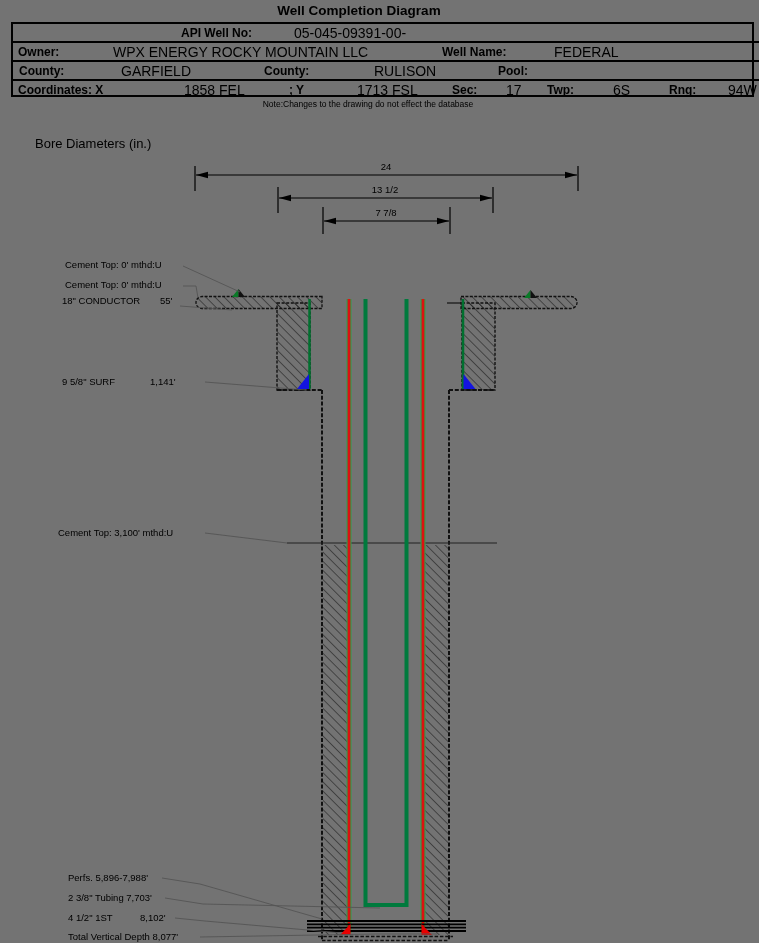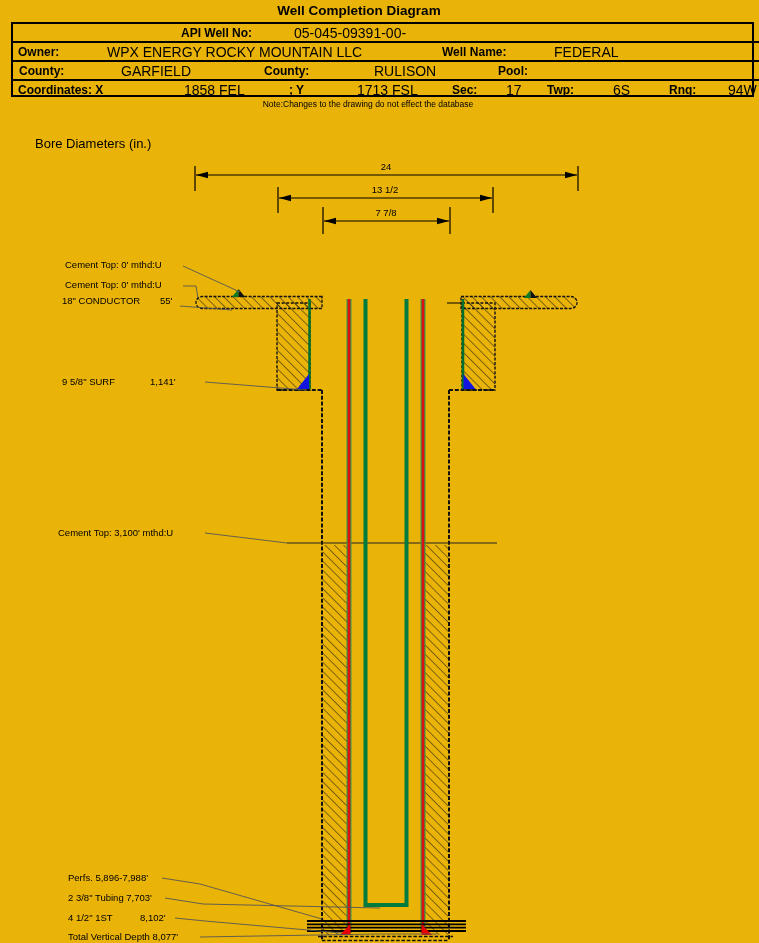--- a/index.html
+++ b/index.html
@@ -1,16 +1,16 @@
 <!DOCTYPE html>
 <html><head>
 <meta charset="utf-8">
 <style>
   html,body{margin:0;padding:0;background:#fff;}
-  .page{position:relative;width:759px;height:943px;background:#eab308;
+  .page{position:relative;width:759px;height:943px;background:#737373;
         font-family:"Liberation Sans",sans-serif;color:#000;overflow:hidden;}
   .title{position:absolute;left:0;top:3px;width:718px;text-align:center;
          font-size:13.5px;font-weight:bold;}
   .htable{position:absolute;left:11px;top:22px;width:739px;height:71px;
           border:2px solid #000;}
   .hrow{position:relative;width:100%;height:17px;padding-left:36px;}
   .hrow + .hrow{border-top:2px solid #000;}
   .hrow span{position:absolute;top:50%;transform:translateY(-50%);white-space:pre;}
   .lbl{font-weight:bold;font-size:12px;}
   .val{font-size:14px;}
@@ -27,21 +27,21 @@
 
   <div class="title">Well Completion Diagram</div>
 
   <div class="htable">
     <div class="hrow">
       <span class="lbl" style="left:168px">API Well No:</span>
       <span class="val" style="left:281px">05-045-09391-00-</span>
     </div>
     <div class="hrow">
       <span class="lbl" style="left:5px">Owner:</span>
-      <span class="val" style="left:94px">WPX ENERGY ROCKY MOUNTAIN LLC</span>
+      <span class="val" style="left:100px">WPX ENERGY ROCKY MOUNTAIN LLC</span>
       <span class="lbl" style="left:429px">Well Name:</span>
       <span class="val" style="left:541px">FEDERAL</span>
     </div>
     <div class="hrow">
       <span class="lbl" style="left:6px">County:</span>
       <span class="val" style="left:108px">GARFIELD</span>
       <span class="lbl" style="left:251px">County:</span>
       <span class="val" style="left:361px">RULISON</span>
       <span class="lbl" style="left:485px">Pool:</span>
       <span class="val" style="left:540px"></span>

